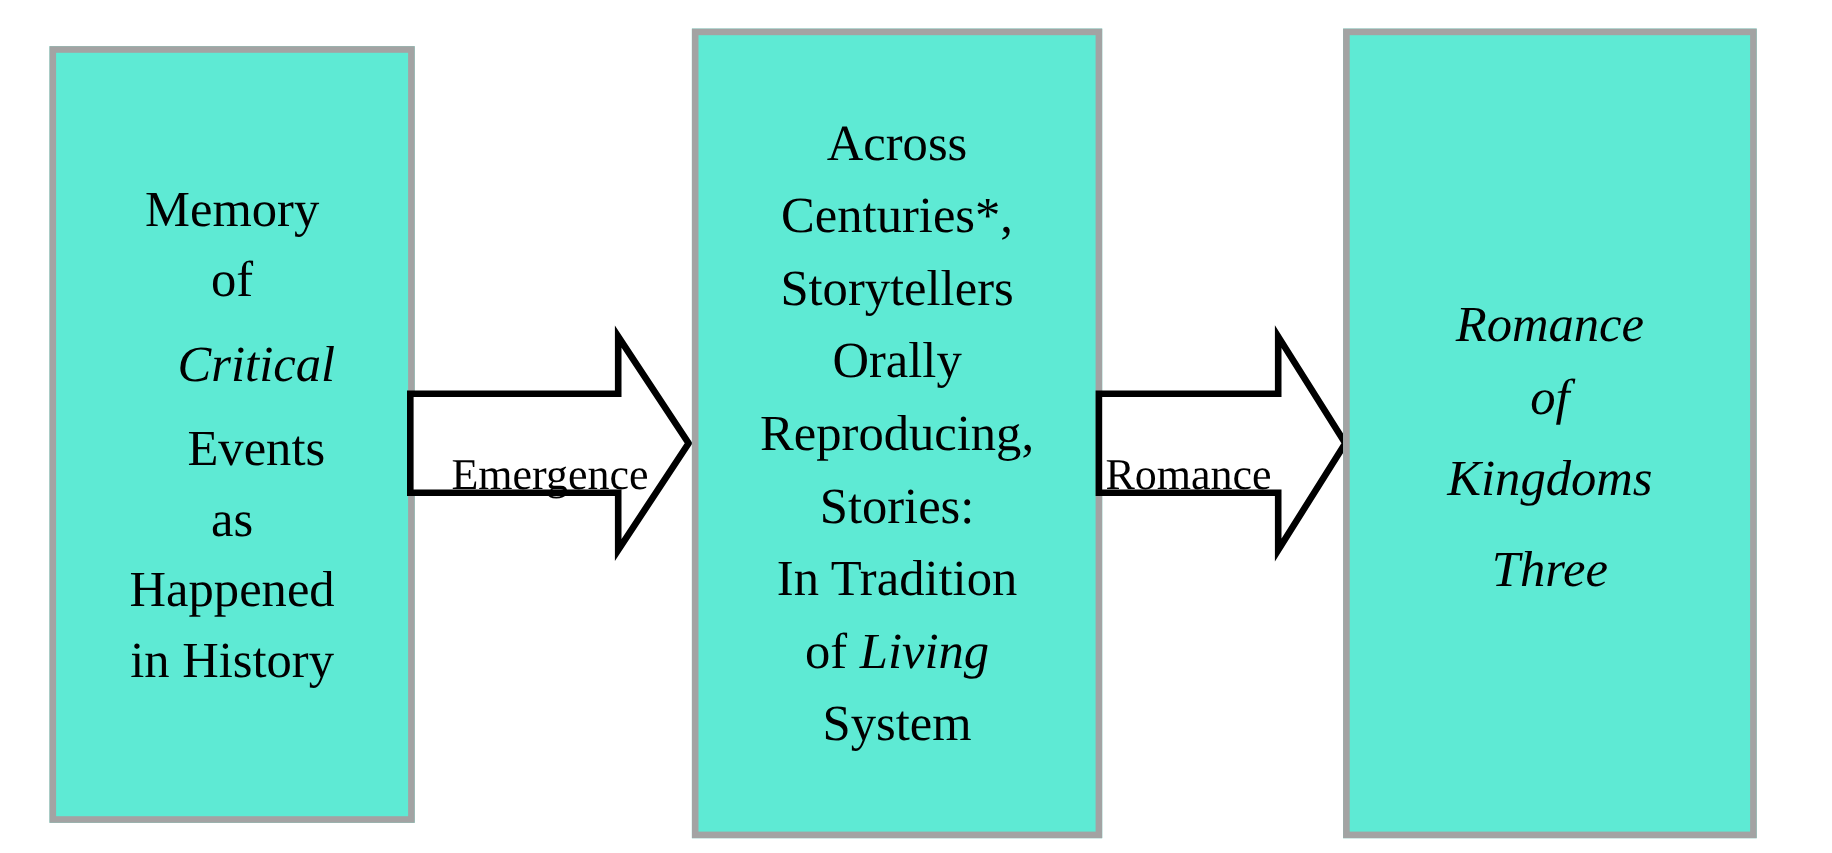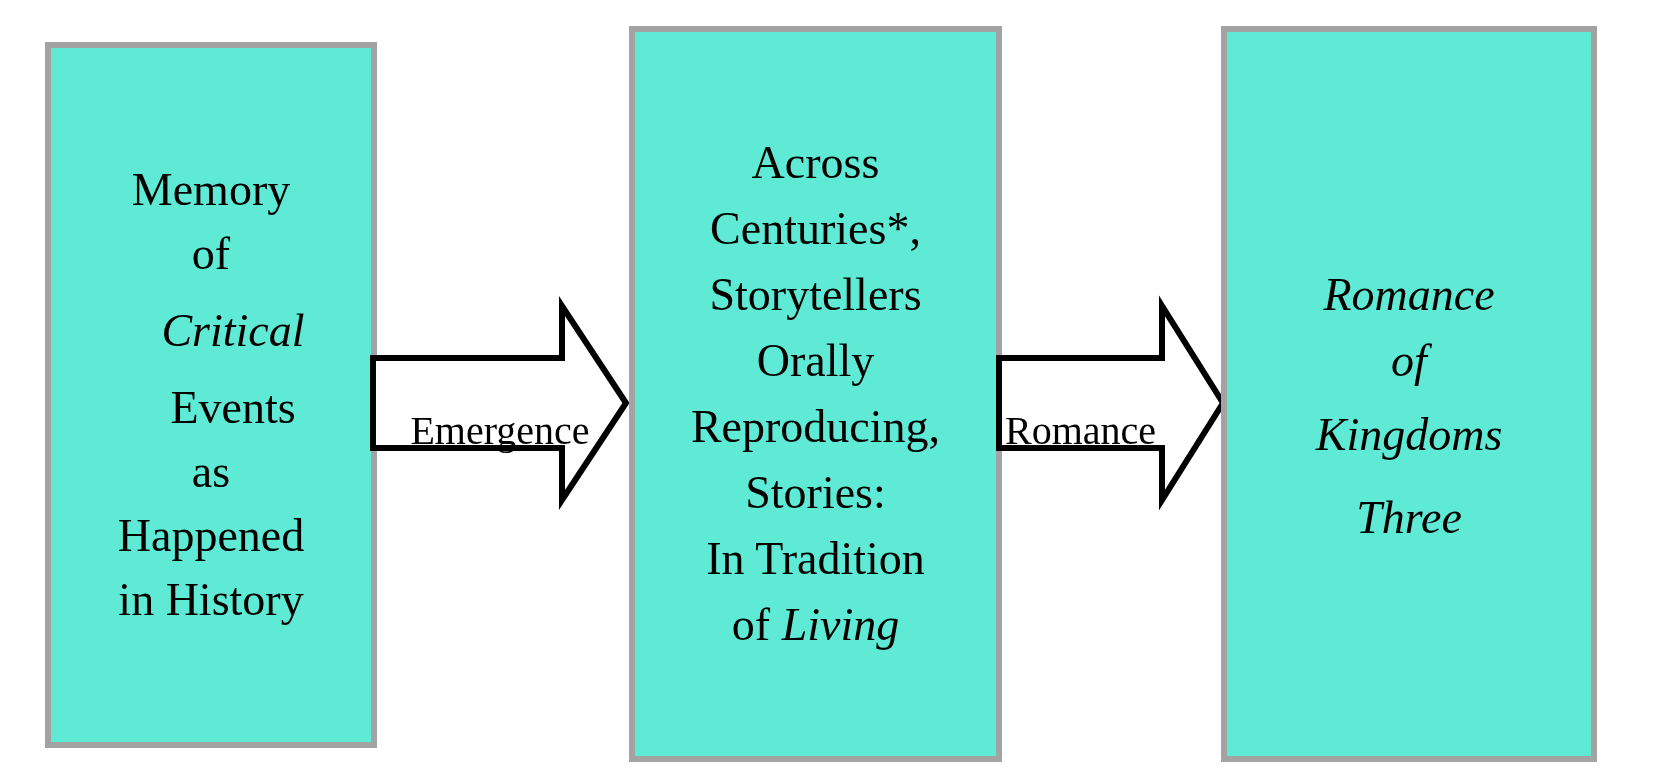--- a/index.html
+++ b/index.html
@@ -102,20 +102,21 @@
   <div class="box box-middle">
     <div class="box-content">
       <div class="line">Across</div>
       <div class="line">Centuries*,</div>
       <div class="line">Storytellers</div>
       <div class="line">Orally</div>
       <div class="line">Reproducing,</div>
       <div class="line">Stories:</div>
       <div class="line">In Tradition</div>
       <div class="line"><span>of</span> <span class="it">Living</span></div>
+      <div class="line">System</div>
     </div>
   </div>
 
   <div class="arrow arrow-2">
     <svg viewBox="0 0 230 206" aria-hidden="true">
       <polygon points="3,58 166,58 166,6 227,103 166,200 166,148 3,148"></polygon>
     </svg>
     <span class="arrow-label">Romance</span>
   </div>
 

